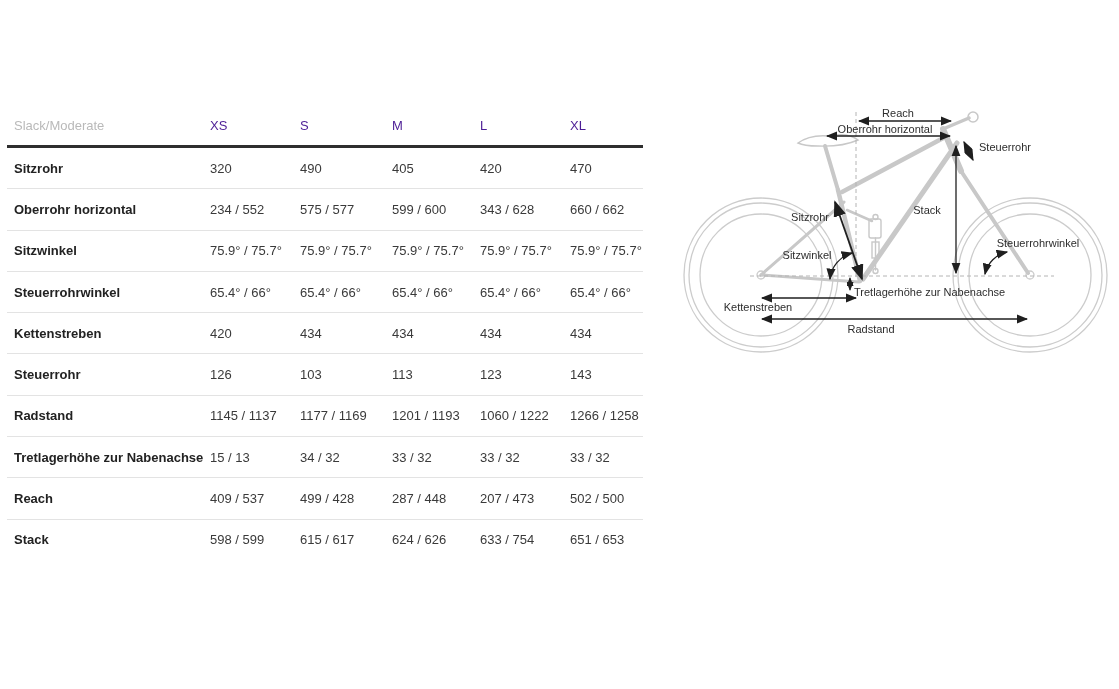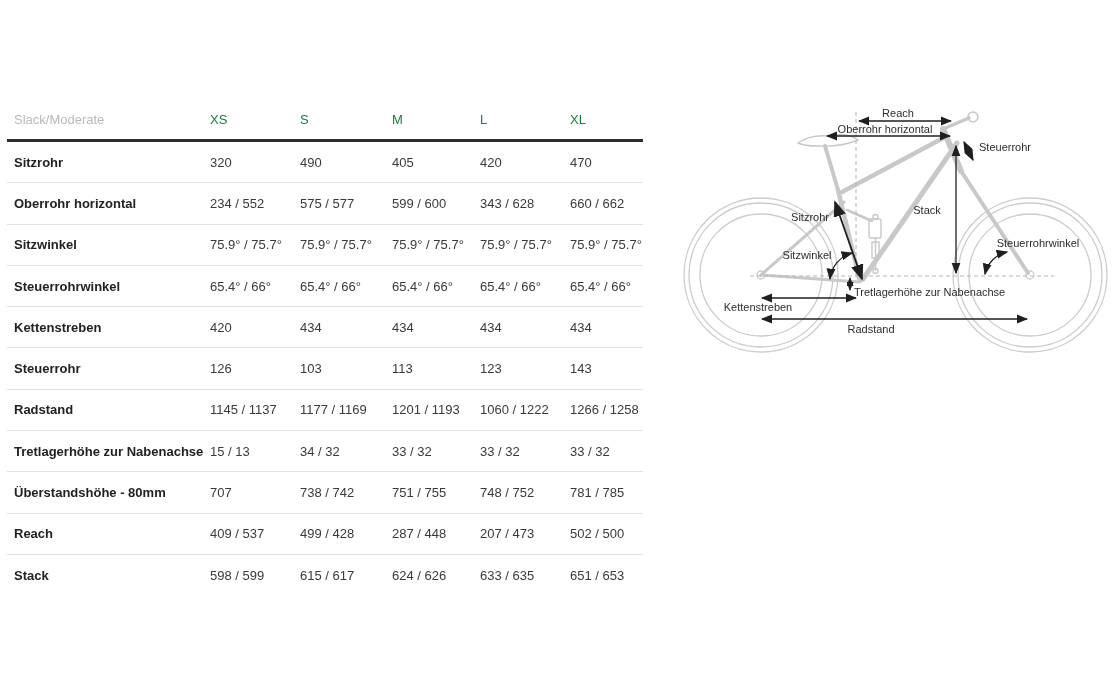--- a/index.html
+++ b/index.html
@@ -1,26 +1,26 @@
 <!DOCTYPE html>
 <html><head>
 <meta charset="utf-8">
 <style>
   html,body{margin:0;padding:0;background:#ffffff;}
   .page{position:relative;width:1119px;height:689px;background:#ffffff;overflow:hidden;
         font-family:"Liberation Sans",sans-serif;}
-  .geo-table{position:absolute;left:7px;top:99px;width:636px;}
+  .geo-table{position:absolute;left:7px;top:105px;width:636px;}
   .grow{display:grid;grid-template-columns:196px 90px 92px 88px 90px 1fr;align-items:center;}
   .grow.header{height:40px;border-bottom:3px solid #2e2e2e;}
   .grow.body-row{height:40.3px;border-bottom:1px solid #e3e3e3;}
   .grow.body-row:last-child{border-bottom:none;}
   .cell{font-size:13px;color:#3a3a3a;padding-left:7px;white-space:nowrap;}
   .cell.rowlabel{font-weight:bold;color:#222222;}
   .cell.muted{color:#b9b9b9;font-weight:normal;}
-  .cell.colhead{color:#15803d;}
+  .cell.colhead{color:#4c1d95;}
   .bike{position:absolute;left:670px;top:90px;}
   .bike text{font-size:11px;fill:#2d2d2d;font-family:"Liberation Sans",sans-serif;}
 </style>
 </head>
 <body>
 
 <div class="page">
 
   <div class="geo-table">
     <div class="grow header">
@@ -97,44 +97,36 @@
 
     <div class="grow body-row">
       <div class="cell rowlabel">Tretlagerhöhe zur Nabenachse</div>
       <div class="cell">15 / 13</div>
       <div class="cell">34 / 32</div>
       <div class="cell">33 / 32</div>
       <div class="cell">33 / 32</div>
       <div class="cell">33 / 32</div>
     </div>
 
-    <div class="grow body-row">
-      <div class="cell rowlabel">Überstandshöhe - 80mm</div>
-      <div class="cell">707</div>
-      <div class="cell">738 / 742</div>
-      <div class="cell">751 / 755</div>
-      <div class="cell">748 / 752</div>
-      <div class="cell">781 / 785</div>
-    </div>
 
     <div class="grow body-row">
       <div class="cell rowlabel">Reach</div>
       <div class="cell">409 / 537</div>
       <div class="cell">499 / 428</div>
       <div class="cell">287 / 448</div>
       <div class="cell">207 / 473</div>
       <div class="cell">502 / 500</div>
     </div>
 
     <div class="grow body-row">
       <div class="cell rowlabel">Stack</div>
       <div class="cell">598 / 599</div>
       <div class="cell">615 / 617</div>
       <div class="cell">624 / 626</div>
-      <div class="cell">633 / 635</div>
+      <div class="cell">633 / 754</div>
       <div class="cell">651 / 653</div>
     </div>
   </div>
 
   <svg class="bike" viewBox="0 0 449 300" width="449" height="300">
     <defs>
       <marker id="ah" markerWidth="9" markerHeight="7" refX="8" refY="3.5" orient="auto-start-reverse">
         <path d="M0,0 L9,3.5 L0,7 Z" fill="#1f1f1f"></path>
       </marker>
     </defs>

